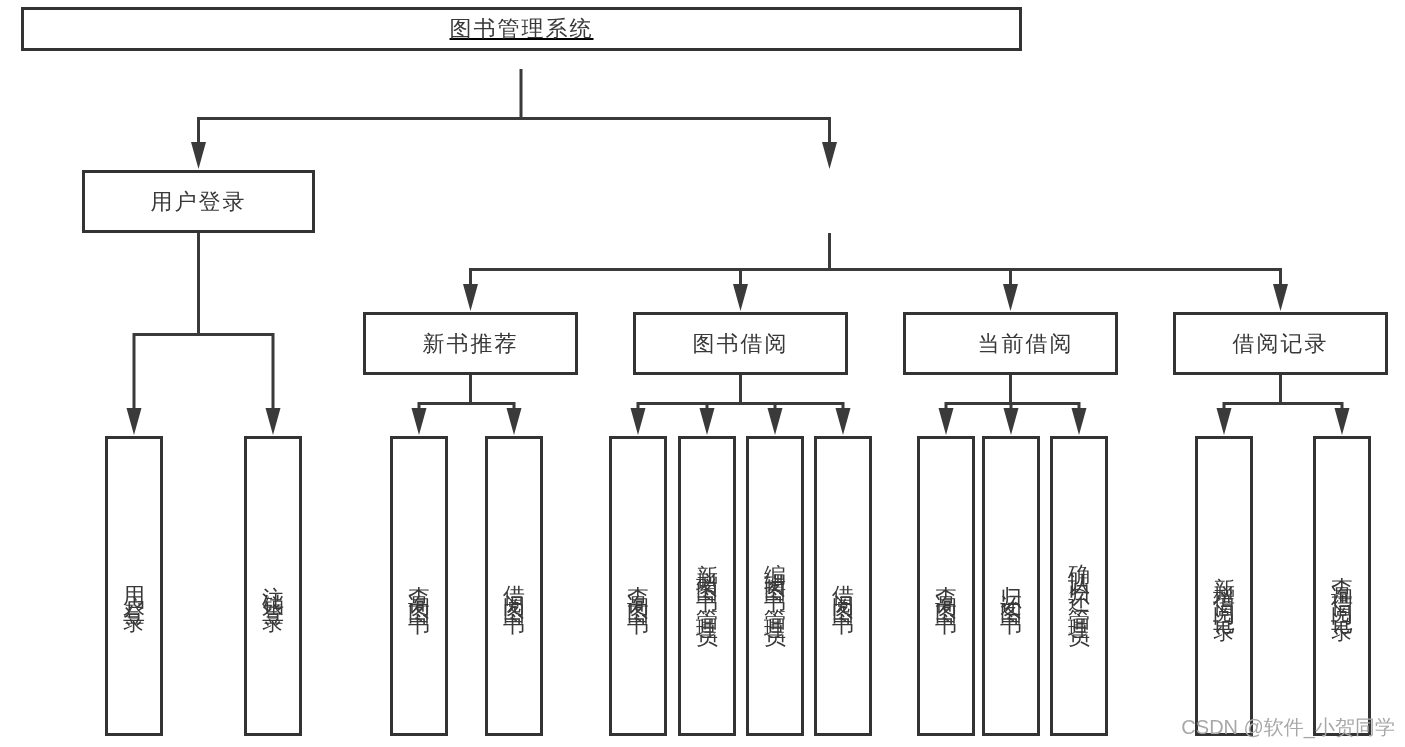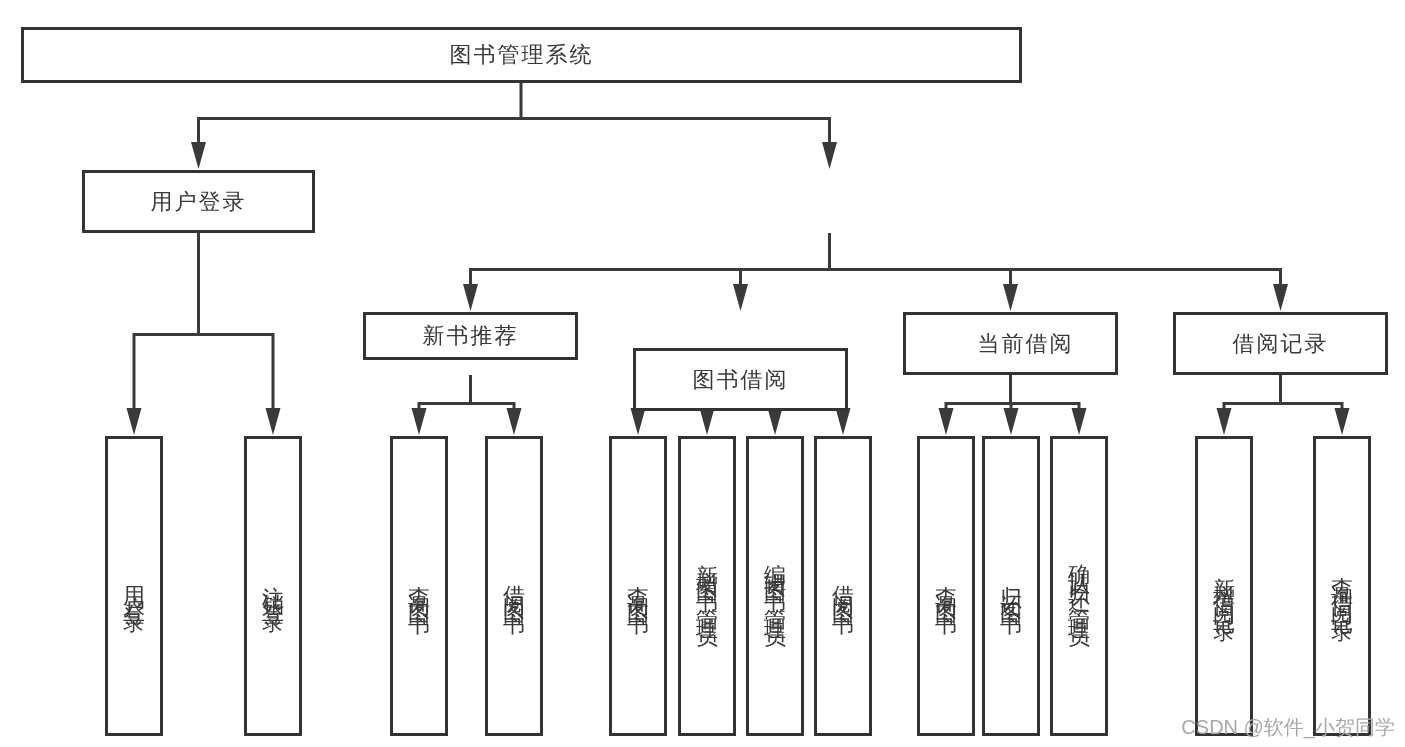--- a/index.html
+++ b/index.html
@@ -125,32 +125,32 @@
       M707 435 l-7.5 -27 h15 Z
       M775 435 l-7.5 -27 h15 Z
       M843 435 l-7.5 -27 h15 Z
       M946 435 l-7.5 -27 h15 Z
       M1011 435 l-7.5 -27 h15 Z
       M1079 435 l-7.5 -27 h15 Z
       M1224 435 l-7.5 -27 h15 Z
       M1342 435 l-7.5 -27 h15 Z"></path>
   </svg>
 
-  <div class="node" style="left:21px; top:27px; width:1001px; height:56px;">
+  <div class="node" style="left:21px; top:7px; width:1001px; height:44px;text-decoration:underline;">
     <span>图书管理系统</span>
   </div>
 
   <div class="node" style="left:82px; top:170px; width:233px; height:63px;">
     <span>用户登录</span>
   </div>
 
-  <div class="node" style="left:363px; top:312px; width:215px; height:48px;">
+  <div class="node" style="left:363px; top:312px; width:215px; height:63px;">
     <span>新书推荐</span>
   </div>
-  <div class="node" style="left:633px; top:312px; width:215px; height:63px;margin-top:36px;">
+  <div class="node" style="left:633px; top:312px; width:215px; height:63px;">
     <span>图书借阅</span>
   </div>
   <div class="node" style="left:903px; top:312px; width:215px; height:63px;padding-left:30px;">
     <span>当前借阅</span>
   </div>
   <div class="node" style="left:1173px; top:312px; width:215px; height:63px;">
     <span>借阅记录</span>
   </div>
 
   <div class="leaf" style="left:105px;">

